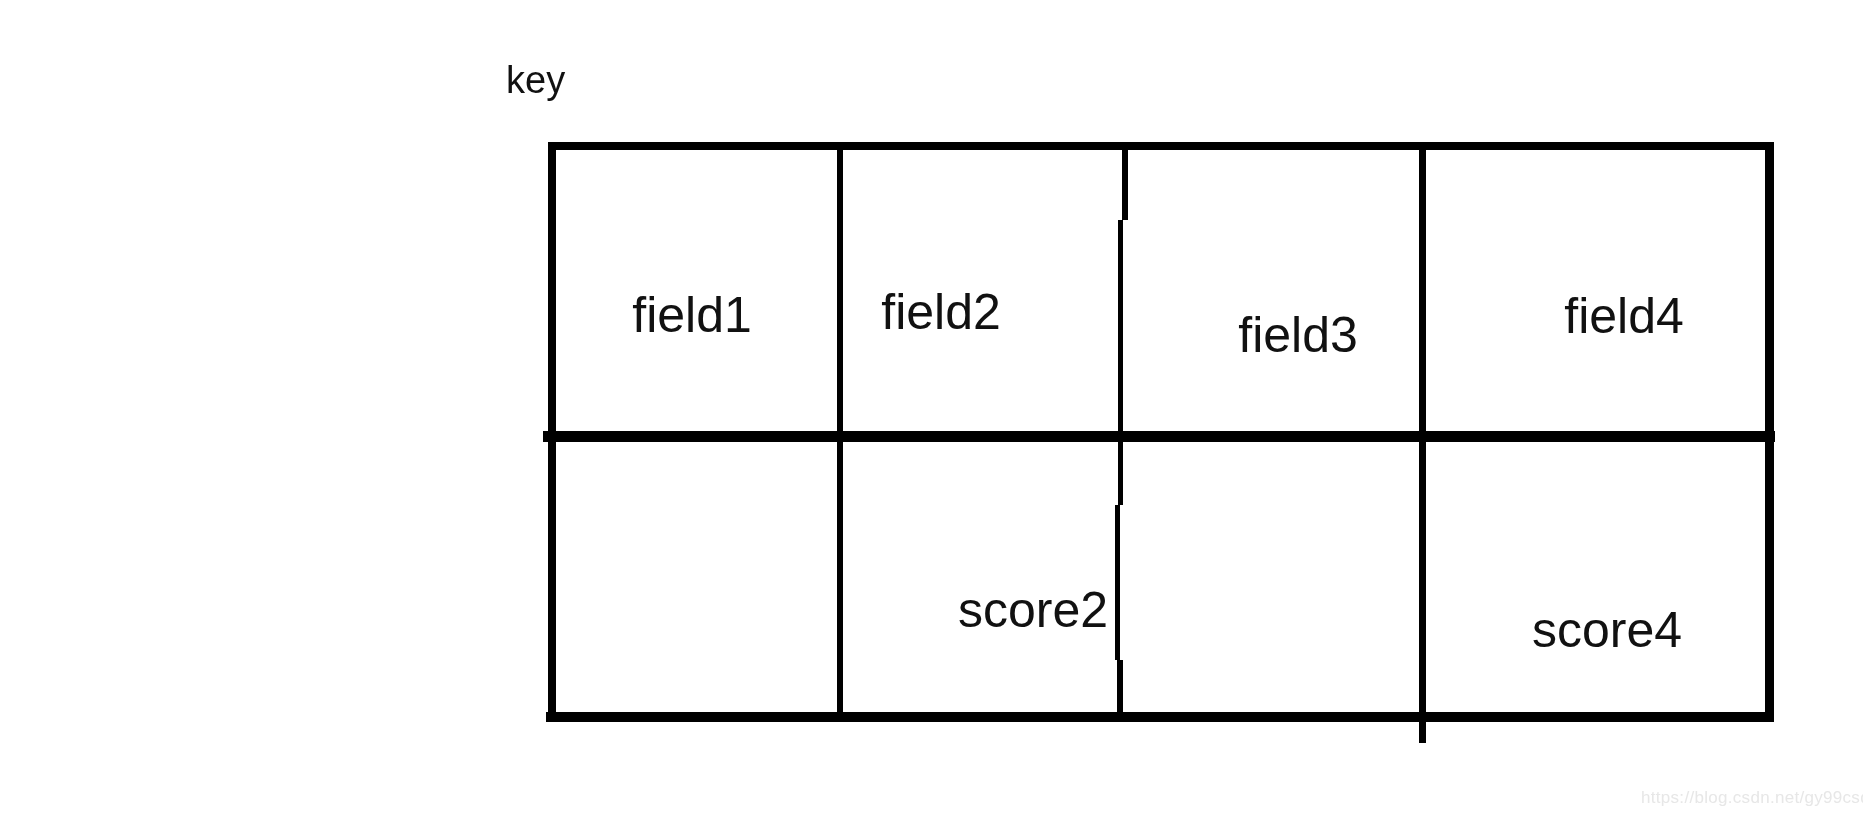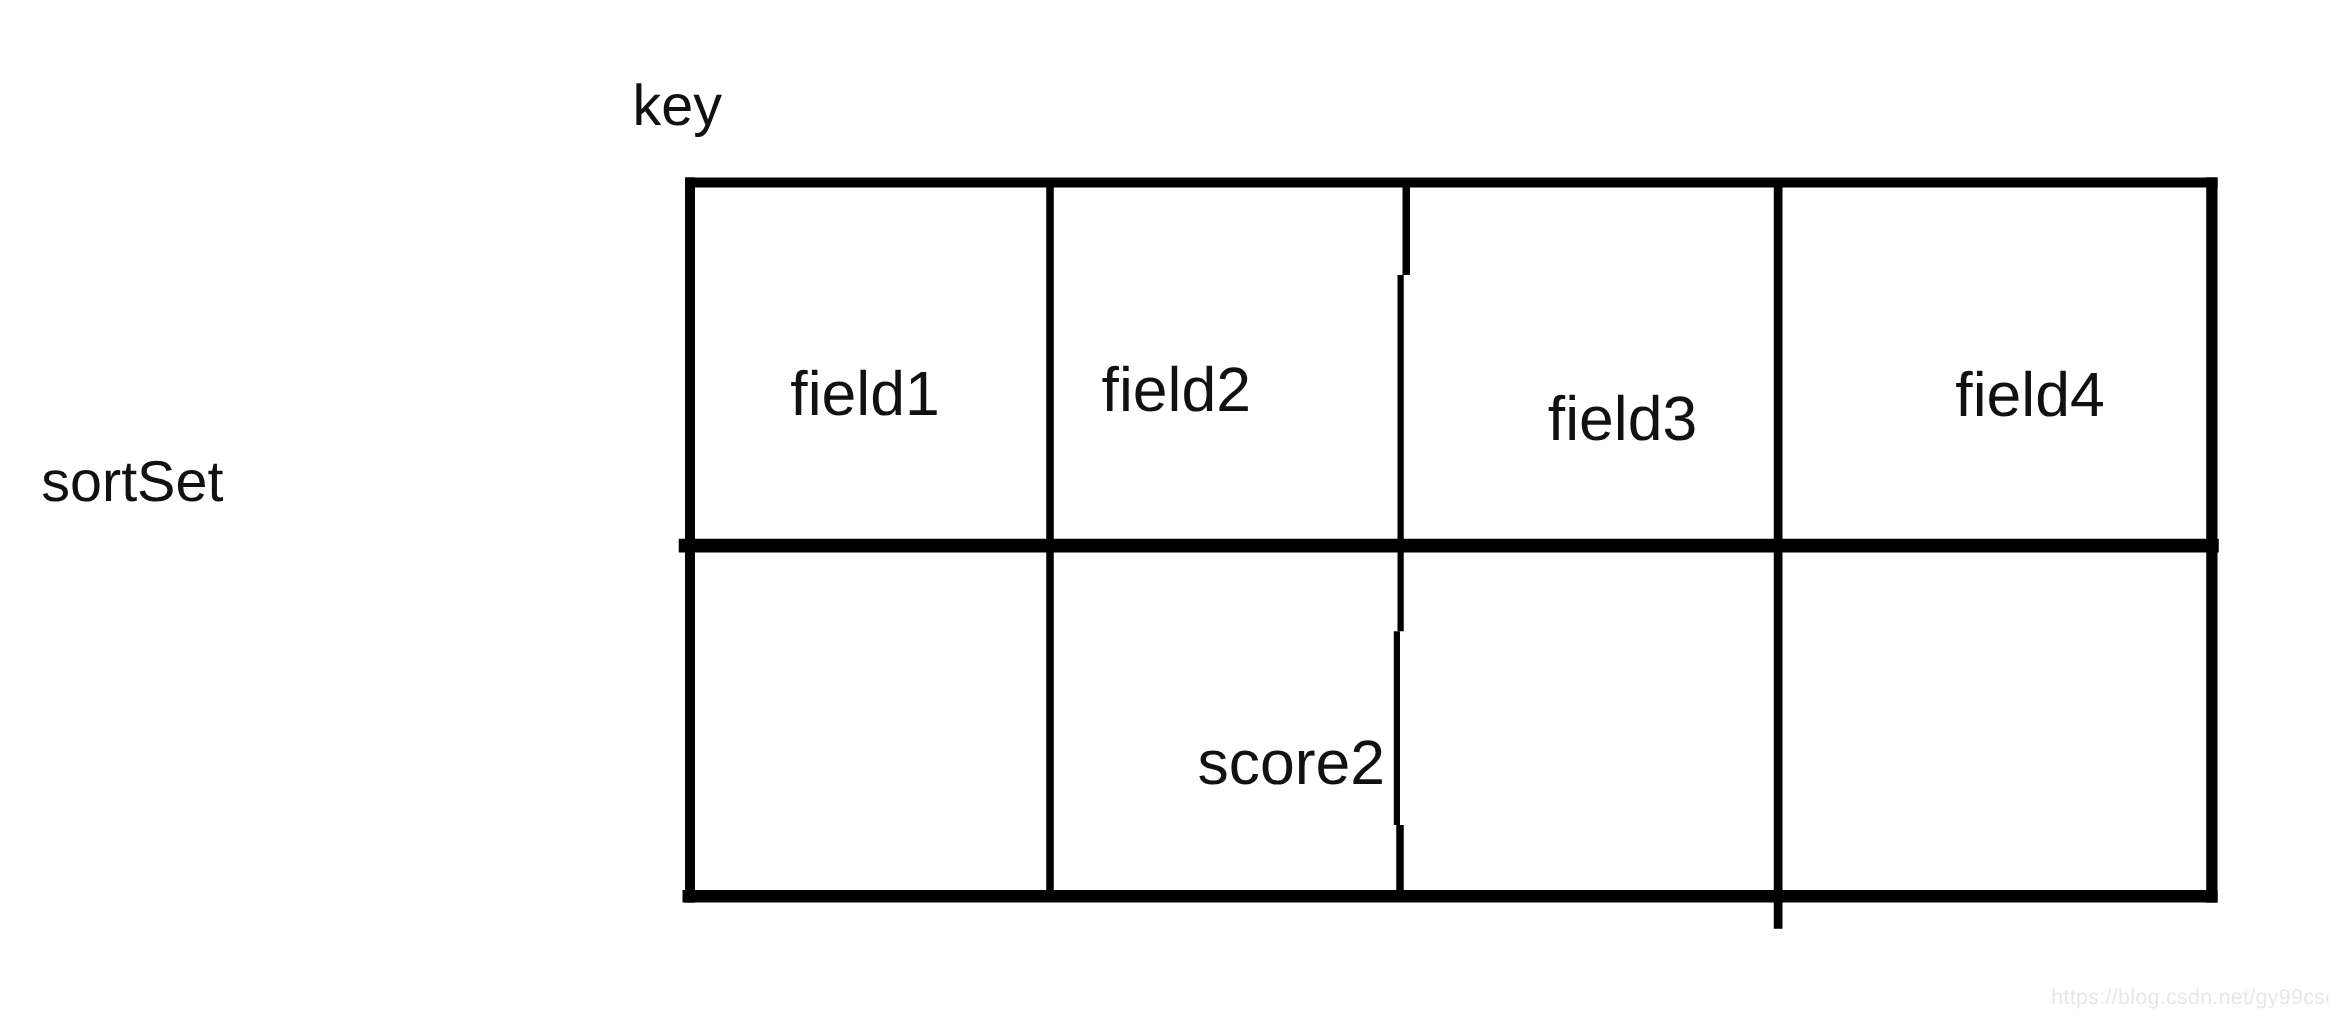--- a/index.html
+++ b/index.html
@@ -11,21 +11,21 @@
     position: relative;
     width: 1863px;
     height: 818px;
     background: var(--bg-color, #ffffff);
     font-family: "Liberation Sans", sans-serif;
     color: var(--text-color, #111111);
     overflow: hidden;
   }
   .free-label {
     position: absolute;
-    font-size: 46px;
+    font-size: 38px;
     line-height: 1;
     white-space: nowrap;
   }
   .cell-label {
     position: absolute;
     font-size: 50px;
     line-height: 1;
     white-space: nowrap;
     transform: translate(-50%, -50%);
   }
@@ -44,21 +44,20 @@
     white-space: nowrap;
   }
 </style>
 </head>
 <body>
 
 <div class="canvas">
 
   <div class="free-label" style="left:506px; top:61px;">key</div>
 
-  <div class="free-label" style="left:33px; top:362px;">sortSet</div>
 
   <div>
     <div class="hline" style="left:548px; top:142px; width:1226px; height:8px;"></div>
     <div class="hline" style="left:546px; top:712px; width:1228px; height:10px;"></div>
     <div class="vline" style="left:548px; top:142px; width:8px; height:580px;"></div>
     <div class="vline" style="left:1765px; top:142px; width:9px; height:580px;"></div>
 
     <div class="hline" style="left:543px; top:431px; width:1232px; height:11px;"></div>
 
     <div class="vline" style="left:837px; top:147px; width:6px; height:568px;"></div>
@@ -70,16 +69,17 @@
 
     <div class="vline" style="left:1419px; top:149px; width:7px; height:594px;"></div>
   </div>
 
   <div class="cell-label" style="left:692px; top:315px;">field1</div>
   <div class="cell-label" style="left:941px; top:312px;">field2</div>
   <div class="cell-label" style="left:1262px; top:335px;margin-left:36px;">field3</div>
   <div class="cell-label" style="left:1624px; top:316px;">field4</div>
 
   <div class="cell-label" style="left:1033px; top:610px;">score2</div>
+  <div class="cell-label" style="left:1607px; top:630px;">score4</div>
 
   <div class="watermark">https://blog.csdn.net/gy99csdn</div>
 
 </div>
 
 </body></html>

